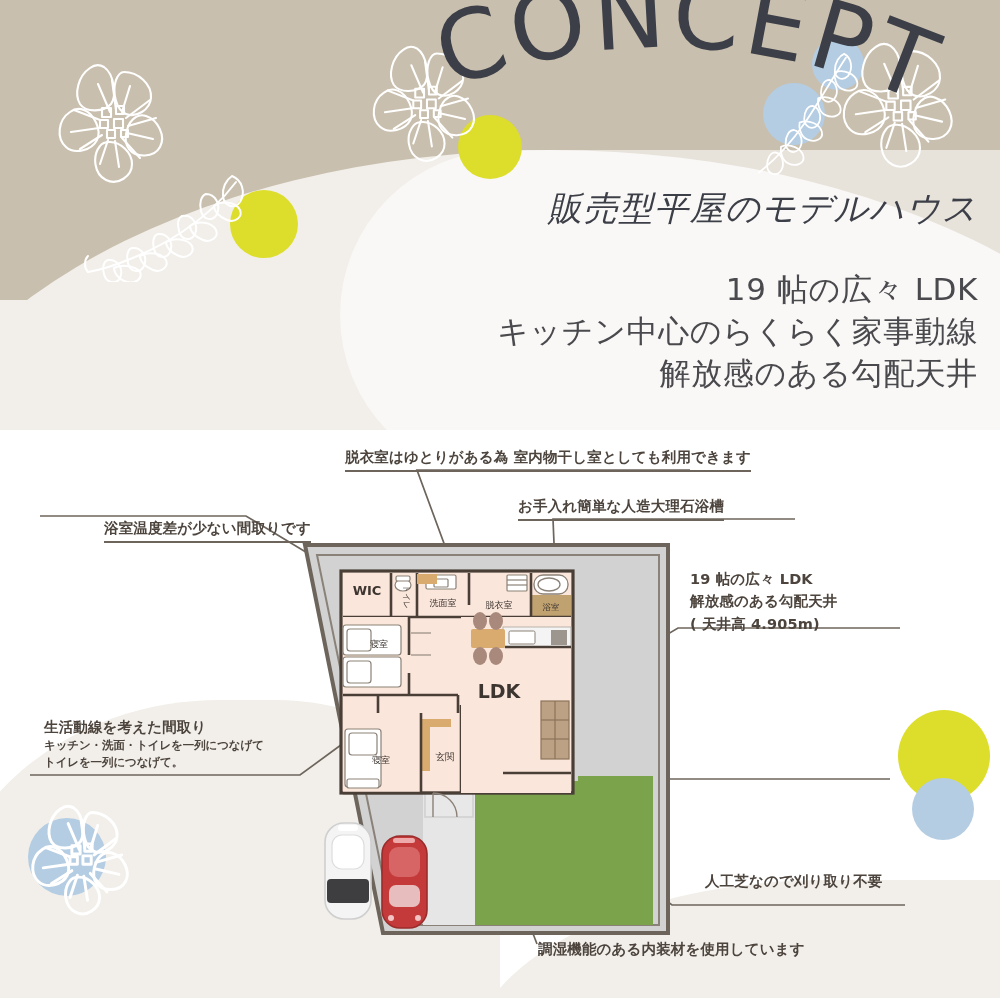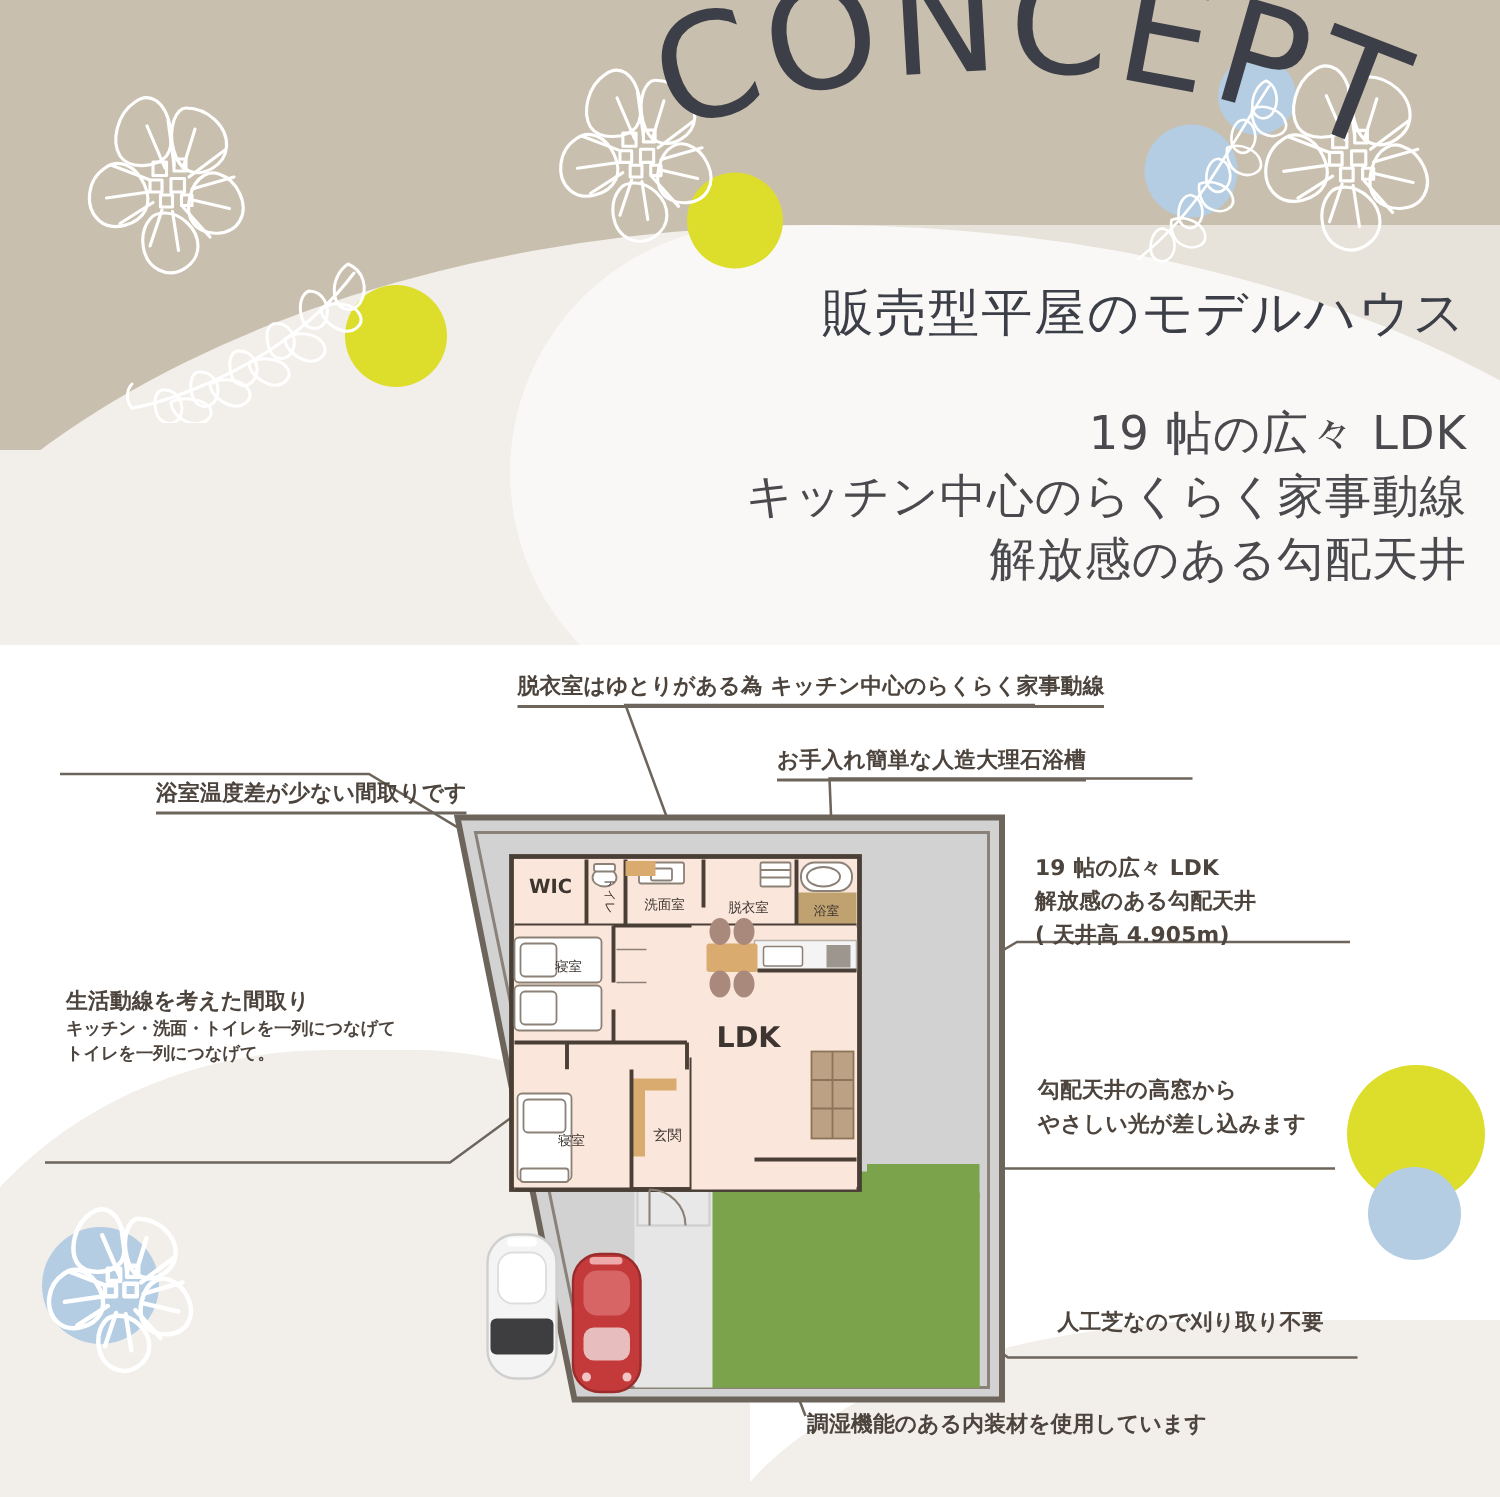--- a/index.html
+++ b/index.html
@@ -49,21 +49,21 @@
   .flower { position:absolute; }
   .flower svg { display:block; }
 
   
   .concept-title { position:absolute; left:430px; top:20px; width:520px; height:150px; }
   .concept-title svg { display:block; overflow:visible; }
 
   .subtitle {
     position:absolute; right:22px; top:186px;
     font-size:34px; letter-spacing:.04em; color:#3c3f47;
-    font-family:"DejaVu Sans",sans-serif; font-weight:400;
+    font-family:"DejaVu Sans",sans-serif; font-weight:400;font-style:italic;
   }
   .tagline {
     position:absolute; right:22px; top:268px;
     font-size:31px; line-height:1.36; color:#4a4a4e;
     text-align:right; letter-spacing:.02em;
     font-family:"DejaVu Sans",sans-serif;
   }
 
   
   .callout {
@@ -216,50 +216,46 @@
     <path d="M30 775 L300 775 L345 742"></path>
 
     <path d="M890 779 L660 779 L568 758"></path>
 
     <path d="M905 905 L672 905 L578 836"></path>
 
     <path d="M537 944 L478 790"></path>
   </svg>
 
   <div class="callout" style="left:345px;top:448px;">
-    <div class="line1">脱衣室はゆとりがある為 キッチン中心のらくらく家事動線</div>
+    <div class="line1">脱衣室はゆとりがある為 室内物干し室としても利用できます</div>
     <div class="rule"></div>
   </div>
 
   <div class="callout" style="left:104px;top:519px;">
     <div class="line1">浴室温度差が少ない間取りです</div>
     <div class="rule"></div>
   </div>
 
   <div class="callout" style="left:518px;top:497px;">
     <div class="line1">お手入れ簡単な人造大理石浴槽</div>
     <div class="rule"></div>
   </div>
 
   <div class="callout" style="left:690px;top:568px;line-height:1.55;">
     <div class="line1">19 帖の広々 LDK</div>
     <div class="line1">解放感のある勾配天井</div>
     <div class="line1">( 天井高 4.905m)</div>
   </div>
 
-  <div class="callout" style="left:44px;top:658px;">
+  <div class="callout" style="left:44px;top:718px;">
     <div class="line1">生活動線を考えた間取り</div>
     <div class="small">キッチン・洗面・トイレを一列につなげて</div>
     <div class="small">トイレを一列につなげて。</div>
   </div>
 
-  <div class="callout" style="left:692px;top:716px;line-height:1.6;">
-    <div class="line1">勾配天井の高窓から</div>
-    <div class="line1">やさしい光が差し込みます</div>
-  </div>
 
   <div class="callout" style="left:705px;top:872px;">
     <div class="line1">人工芝なので刈り取り不要</div>
   </div>
 
   <div class="callout" style="left:538px;top:940px;text-align:right;">
     <div class="line1">調湿機能のある内装材を使用しています</div>
   </div>
 
   <div class="plan">

